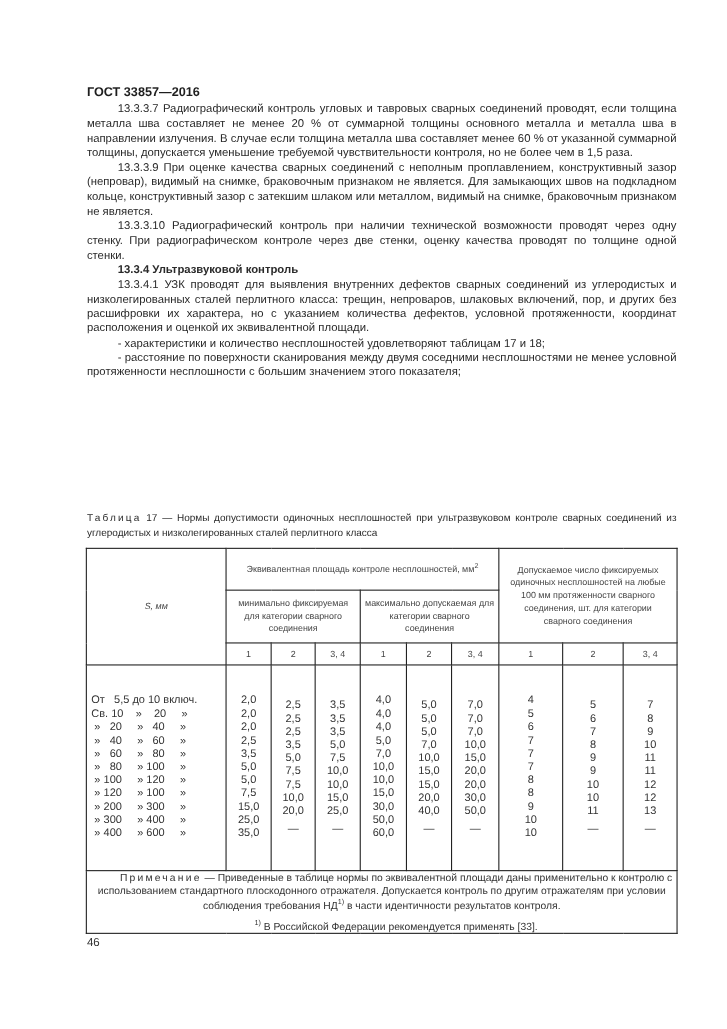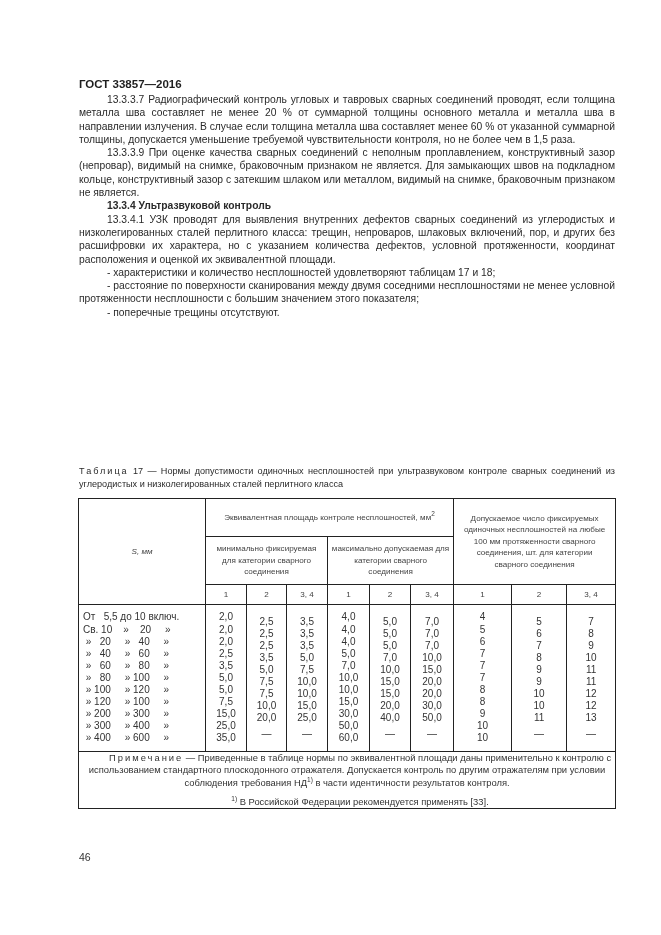--- a/index.html
+++ b/index.html
@@ -26,25 +26,25 @@
   .pageno { position: absolute; left: 79px; top: 851px; font-size: 10.5px; color: #333; }
 </style>
 </head>
 <body>
 
 <div class="hdr">ГОСТ 33857—2016</div>
 
 <div class="text" style="top:93px;">
   <p class="p">13.3.3.7 Радиографический контроль угловых и тавровых сварных соединений проводят, если толщина металла шва составляет не менее 20 % от суммарной толщины основного металла и металла шва в направлении излучения. В случае если толщина металла шва составляет менее 60 % от указанной суммарной толщины, допускается уменьшение требуемой чувствительности контроля, но не более чем в 1,5 раза.</p>
   <p class="p">13.3.3.9 При оценке качества сварных соединений с неполным проплавлением, конструктивный зазор (непровар), видимый на снимке, браковочным признаком не является. Для замыкающих швов на подкладном кольце, конструктивный зазор с затекшим шлаком или металлом, видимый на снимке, браковочным признаком не является.</p>
+  <p class="p">13.3.3.10 Радиографический контроль при наличии технической возможности проводят через одну стенку. При радиографическом контроле через две стенки, оценку качества проводят по толщине одной стенки.</p>
   <p class="p b">13.3.4 Ультразвуковой контроль</p>
   <p class="p">13.3.4.1 УЗК проводят для выявления внутренних дефектов сварных соединений из углеродистых и низколегированных сталей перлитного класса: трещин, непроваров, шлаковых включений, пор, и других без расшифровки их характера, но с указанием количества дефектов, условной протяженности, координат расположения и оценкой их эквивалентной площади.</p>
   <p class="p">- характеристики и количество несплошностей удовлетворяют таблицам 17 и 18;</p>
   <p class="p">- расстояние по поверхности сканирования между двумя соседними несплошностями не менее условной протяженности несплошности с большим значением этого показателя;</p>
-  <p class="p">- поперечные трещины отсутствуют.</p>
 </div>
 
 <div class="cap"><span class="sp">Таблица</span><span> 17 — Нормы допустимости одиночных несплошностей при ультразвуковом контроле сварных соединений из углеродистых и низколегированных сталей перлитного класса</span></div>
 
 <table class="t">
   <colgroup>
     <col style="width:127px">
       <col style="width:41px">
       <col style="width:40px">
       <col style="width:41px">
@@ -69,21 +69,21 @@
     <td class="h">1</td>
     <td class="h">2</td>
     <td class="h">3, 4</td>
     <td class="h">1</td>
     <td class="h">2</td>
     <td class="h">3, 4</td>
     <td class="h">1</td>
     <td class="h">2</td>
     <td class="h">3, 4</td>
   </tr>
-  <tr class="body" style="height:147px">
+  <tr class="body" style="height:187px">
     <td class="s">
       <span class="row-s">От   5,5 до 10 включ.</span>
           <span class="row-s">Св. 10    »    20     »</span>
           <span class="row-s"> »   20     »   40     »</span>
           <span class="row-s"> »   40     »   60     »</span>
           <span class="row-s"> »   60     »   80     »</span>
           <span class="row-s"> »   80     » 100     »</span>
           <span class="row-s"> » 100     » 120     »</span>
           <span class="row-s"> » 120     » 100     »</span>
           <span class="row-s"> » 200     » 300     »</span>

